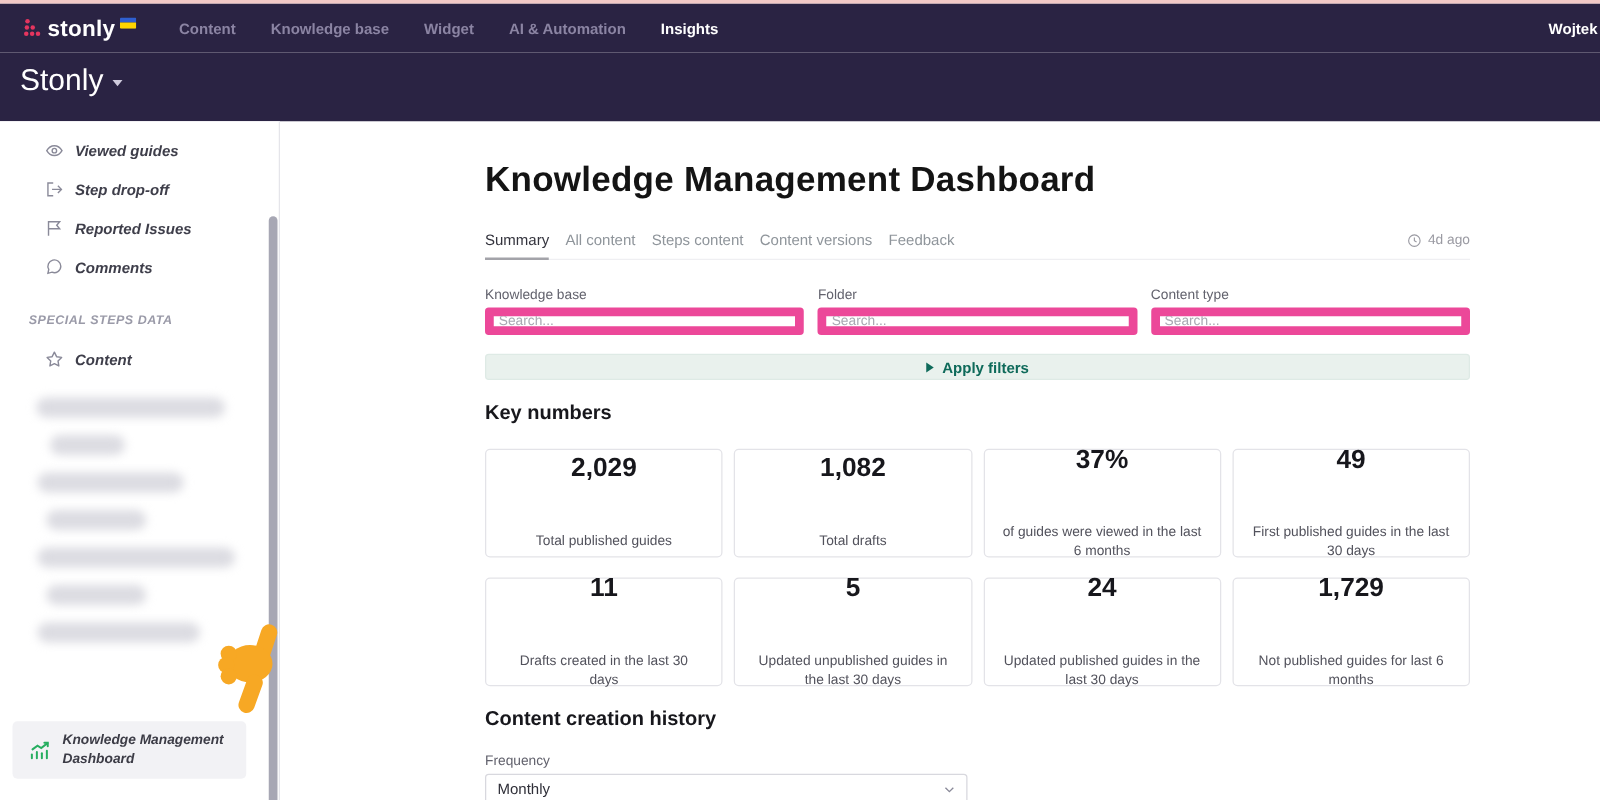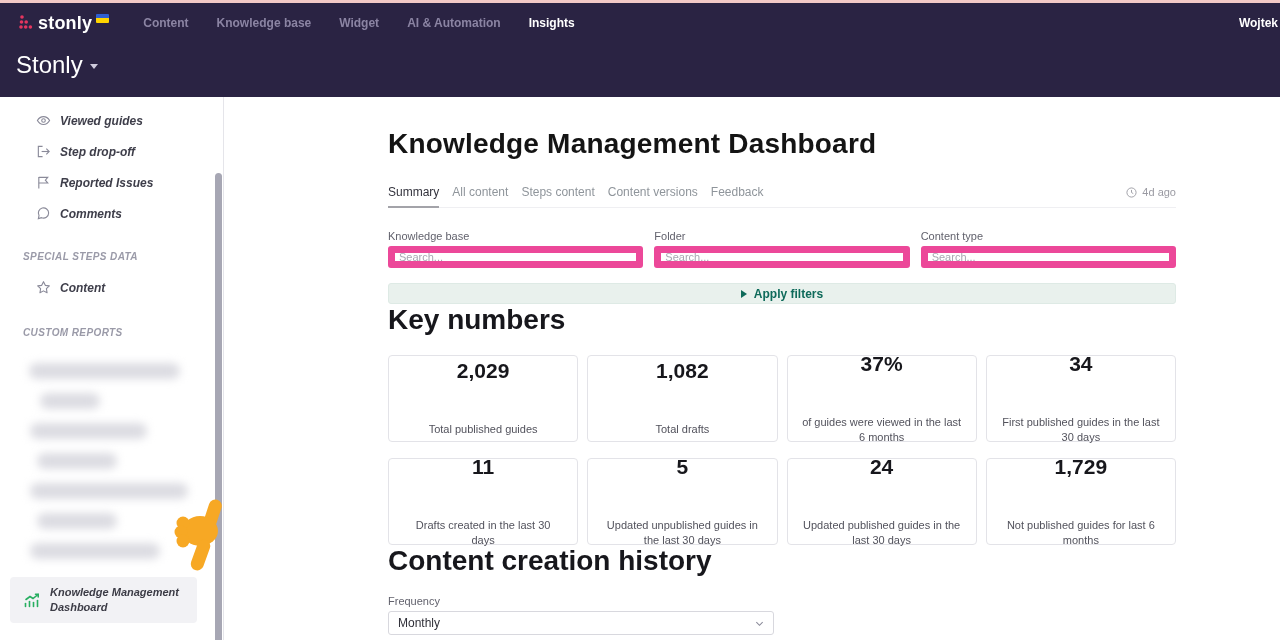--- a/index.html
+++ b/index.html
@@ -68,21 +68,21 @@
   .filter-input { width:100%; height:22px; border:7px solid #ec4899; border-radius:3px;
     font-size:11px; padding:0 4px; color:#333; font-family:inherit; outline:none; }
   .filter-input::placeholder { color:#A8A8B2; }
 
   .apply-btn { margin-top:15px; height:21px; width:100%; background:#E9F1ED; border:1px solid #DEEAE5;
     border-radius:3px; display:flex; align-items:center; justify-content:center; gap:7px;
     color:#0E6A5A; font-size:12px; font-weight:bold; cursor:pointer; font-family:inherit; }
   .play-tri { width:0; height:0; border-top:4px solid transparent; border-bottom:4px solid transparent;
     border-left:6px solid #0E6A5A; }
 
-  .section-h { font-size:28px; font-weight:bold; color:#17171c; }
+  .section-h { margin-top:18px; font-size:16px; font-weight:bold; color:#17171c; }
 
   .cards { margin-top:19px; display:grid; grid-template-columns:repeat(4,1fr); gap:16px 9px; }
   .card { border:1px solid #E3E3E8; border-radius:4px; height:87px; display:flex; flex-direction:column;
     align-items:center; justify-content:center; text-align:center; padding:6px 14px; background:#fff;gap:33px; }
   .card .num { font-size:21px; font-weight:bold; color:#17171c; }
   .card .cap { margin-top:6px; font-size:11px; color:#52525C; line-height:1.4; }
 
   .freq-label { margin-top:18px; font-size:11px; color:#62626D; }
   .freq-select { margin-top:4px; width:386px; height:24px; border:1px solid #D8D8DE; border-radius:3px;
     display:flex; align-items:center; padding:0 9px; font-size:12px; color:#2F2F38; cursor:pointer;
@@ -174,21 +174,20 @@
 
       <div class="side-item">
         <span class="side-icon">
           <svg viewBox="0 0 16 16" width="15" height="15" fill="none" stroke="currentColor" stroke-width="1.2">
             <path d="M8 1.8l1.9 3.9 4.3.6-3.1 3 .7 4.3L8 11.6l-3.8 2 .7-4.3-3.1-3 4.3-.6z" stroke-linejoin="round"></path>
           </svg>
           </span>
         <span class="lbl">Content</span>
       </div>
 
-      <div class="side-section custom">CUSTOM REPORTS</div>
 
       <div class="redacted-wrap">
         <div class="redacted" style="width:151px; margin-left:29px;"></div>
         <div class="redacted" style="width:60px;  margin-left:40px;"></div>
         <div class="redacted" style="width:117px; margin-left:30px;"></div>
         <div class="redacted" style="width:80px;  margin-left:37px;"></div>
         <div class="redacted" style="width:158px; margin-left:30px;"></div>
         <div class="redacted" style="width:80px;  margin-left:37px;"></div>
         <div class="redacted" style="width:130px; margin-left:30px;"></div>
       </div>
@@ -274,21 +273,21 @@
         </div>
         <div class="card">
           <div class="num">1,082</div>
           <div class="cap">Total drafts</div>
         </div>
         <div class="card">
           <div class="num">37%</div>
           <div class="cap">of guides were viewed in the last 6 months</div>
         </div>
         <div class="card">
-          <div class="num">34</div>
+          <div class="num">49</div>
           <div class="cap">First published guides in the last 30 days</div>
         </div>
         <div class="card">
           <div class="num">11</div>
           <div class="cap">Drafts created in the last 30 days</div>
         </div>
         <div class="card">
           <div class="num">5</div>
           <div class="cap">Updated unpublished guides in the last 30 days</div>
         </div>

